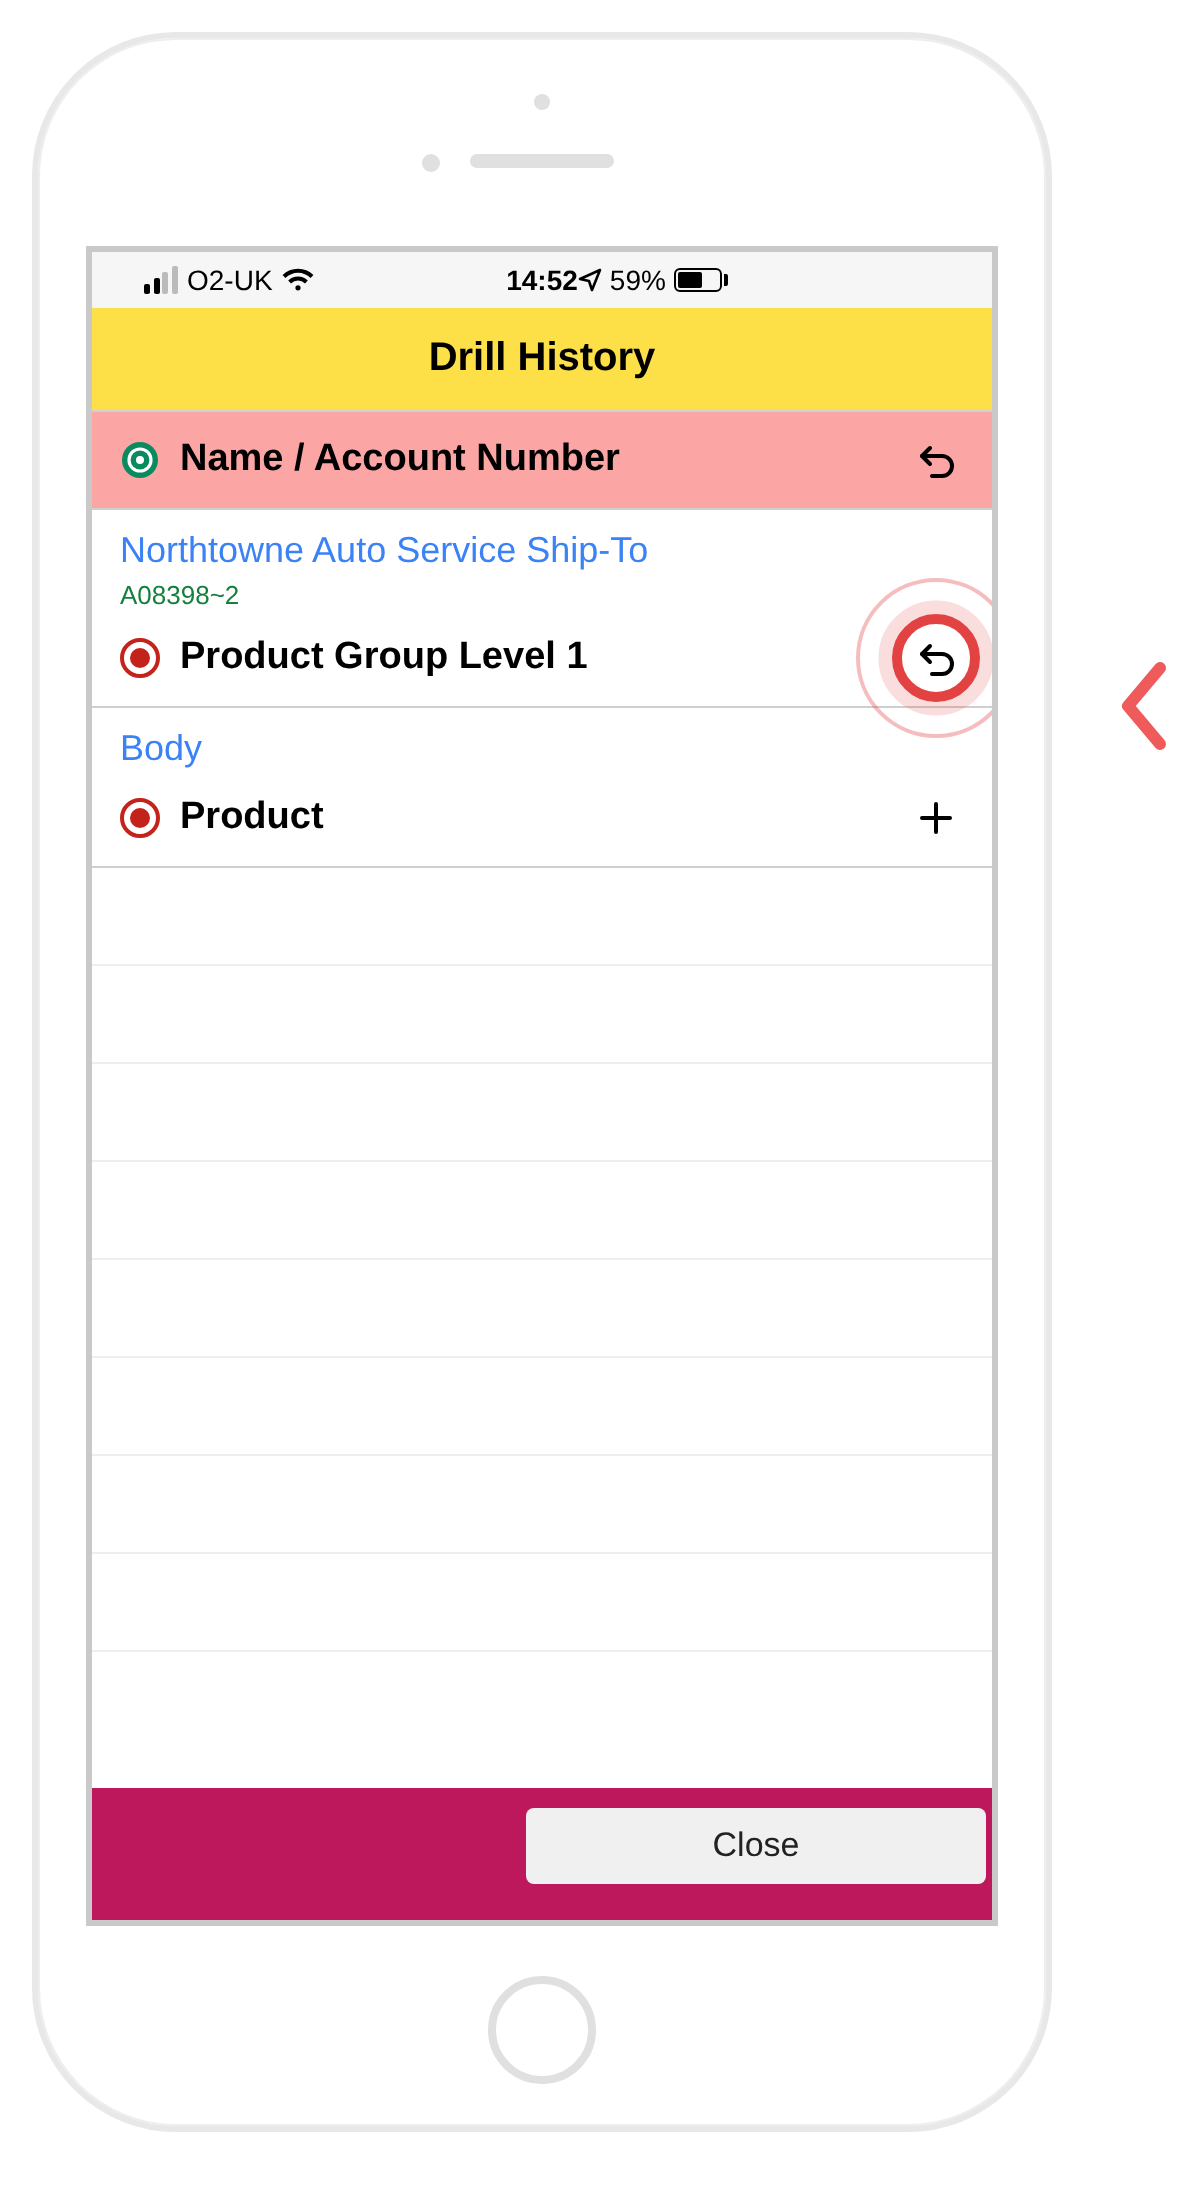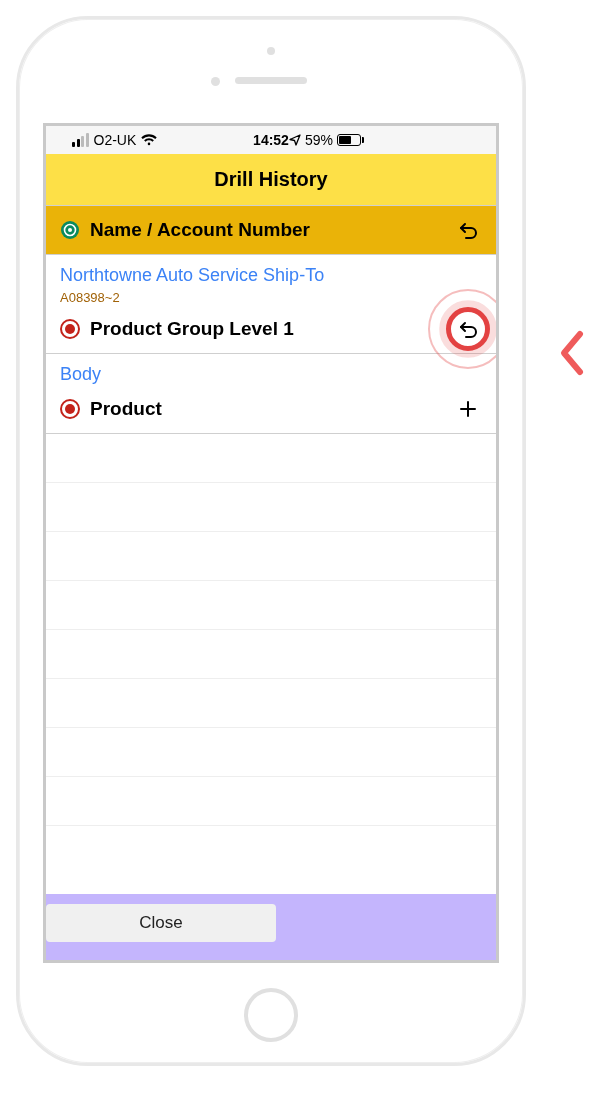--- a/index.html
+++ b/index.html
@@ -111,32 +111,32 @@
   }
   
   .list { flex:1; display:flex; flex-direction:column; background:#fff; }
   .row {
     border-bottom: 1px solid #cfcfcf;
     padding: 10px 14px 10px 14px;
     display:flex; flex-direction:column;
     gap: 6px;
   }
   .row-upper { font-size:18px; color:#3b82f6; }
-  .row-sub { font-size:13px; color:#a16207; margin-top:-2px;}
+  .row-sub { font-size:13px; color:#15803d; margin-top:-2px;}
   .row-main { display:flex; align-items:center; gap:10px; padding-top:4px;}
   .row-main.single { padding-top:0; }
   .bullet { width:20px; height:20px; flex-shrink:0; }
   .row-label { font-size:19px; font-weight:700; flex:1; }
   .row-action { width:28px; height:28px; display:flex; align-items:center; justify-content:center; cursor:pointer; position:relative;}
-  .row1 { background:#eab308; }
+  .row1 { background:#fca5a5; }
   
   .empty-rows { flex:1; display:flex; flex-direction:column;}
   .empty-rows div { height:49px; border-bottom:1px solid #eee;}
   
-  .close-bar { padding: 10px 16px 18px 0; display:flex; justify-content:flex-start; background:#c4b5fd;}
+  .close-bar { padding: 10px 3px 18px 0; display:flex; justify-content:flex-end; background:#be185d;}
   .close-btn {
     width: 230px; height:38px;
     background:#f0f0f0;
     border:none; border-radius:4px;
     font-size:17px; color:#222;
     cursor:pointer;
   }
   
   .pulse {
     position:absolute;

